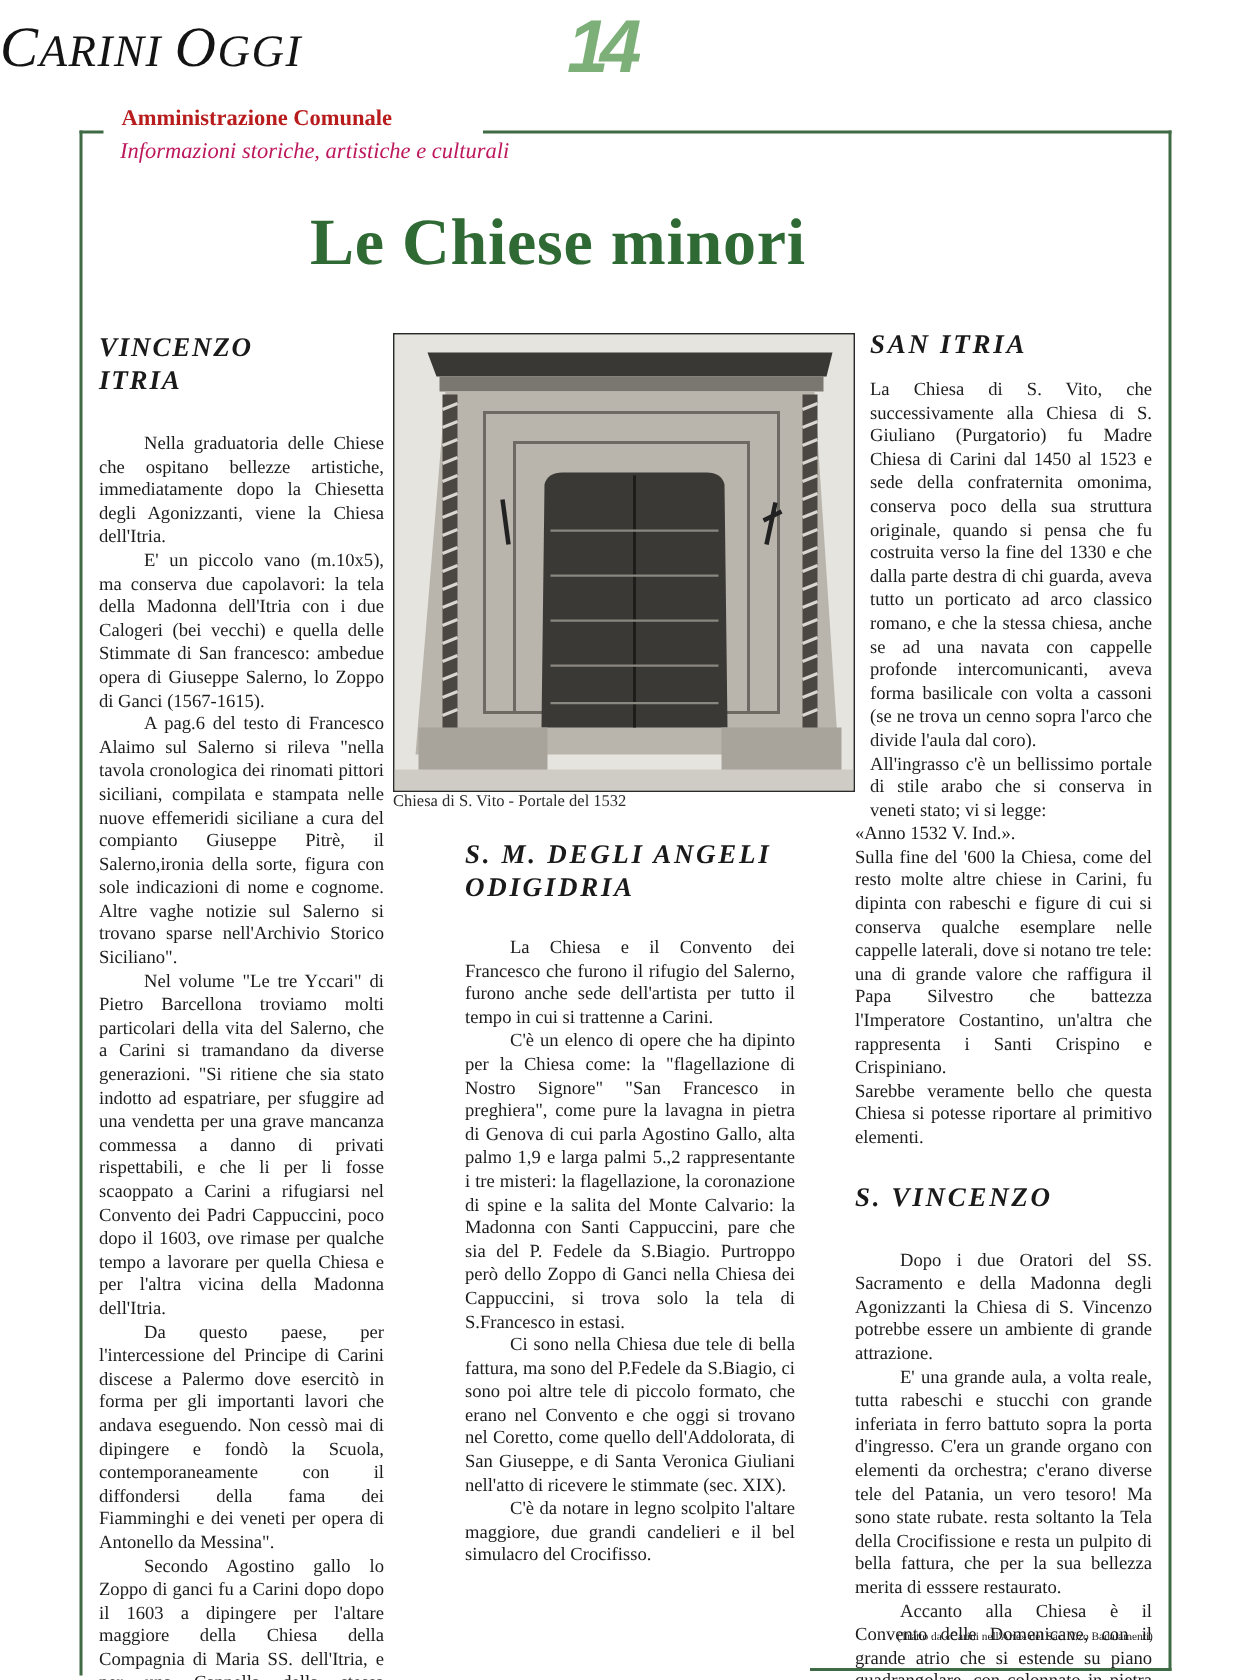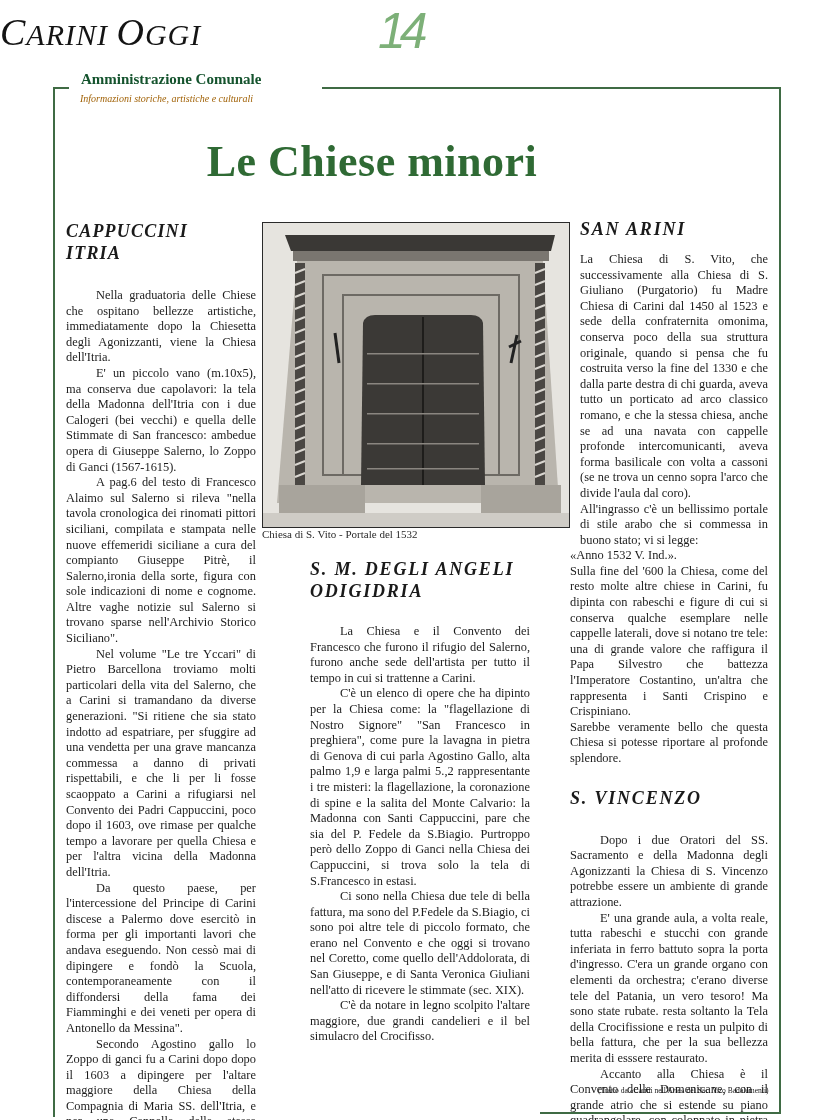--- a/index.html
+++ b/index.html
@@ -2,36 +2,36 @@
 <html><head>
 <meta charset="utf-8">
 <style>
   html, body { margin: 0; padding: 0; background: #ffffff; }
   body { width: 830px; height: 1120px; position: relative; overflow: hidden;
          font-family: "Liberation Serif", "DejaVu Serif", serif; color: #1c1c1c; }
 
   
   .masthead { position: absolute; left: 0; top: 6px; width: 830px; height: 52px; text-align: center; }
   .mast-num { position: absolute; left: 378px; top: 0px; font-family: "Liberation Sans", sans-serif;
-              font-size: 50px; font-style: italic; font-weight: normal; color: #6fa86a; letter-spacing: -6px;
+              font-size: 50px; font-style: italic; font-weight: bold; color: #6fa86a; letter-spacing: -6px;
               line-height: 50px; opacity: 0.9; }
   .mast-title { position: absolute; left: 0; top: 8px; width: 830px; text-align: left;
                 font-family: "Liberation Serif", serif; font-style: italic; font-size: 30px; color: #141414;
                 letter-spacing: 1px; line-height: 36px; }
   .mast-title .big { font-size: 38px; }
 
   
   .frame-top-left { position: absolute; left: 53px; top: 87px; width: 16px; height: 0; border-top: 2px solid #3f6b44; }
   .frame-top-right { position: absolute; left: 322px; top: 87px; width: 459px; height: 0; border-top: 2px solid #3f6b44; }
   .frame-left { position: absolute; left: 53px; top: 87px; width: 0; height: 1030px; border-left: 2px solid #3f6b44; }
   .frame-right { position: absolute; left: 779px; top: 87px; width: 0; height: 1027px; border-left: 2px solid #3f6b44; }
   .frame-bottom { position: absolute; left: 540px; top: 1112px; width: 241px; height: 0; border-top: 2px solid #3f6b44; }
 
-  .admin { position: absolute; left: 81px; top: 71px; font-size: 15px; font-weight: bold; color: #14532d; }
-  .info { position: absolute; left: 80px; top: 93px; font-size: 10px; font-style: italic; color: #a16207; }
+  .admin { position: absolute; left: 81px; top: 71px; font-size: 15px; font-weight: bold; color: #b91c1c; }
+  .info { position: absolute; left: 80px; top: 93px; font-size: 15px; font-style: italic; color: #be185d; }
 
   .page-title { position: absolute; left: 0; top: 136px; width: 744px; text-align: center;
                 font-size: 44px; font-weight: bold; color: #2f6a34; letter-spacing: 0.5px; }
 
   
   .col { position: absolute; font-size: 12.4px; line-height: 15.6px; text-align: justify; }
   .col p { margin: 0; text-indent: 30px; }
   .col p.noindent { text-indent: 0; }
   .section-head { font-family: "Liberation Serif", serif; font-weight: bold; font-style: italic;
                   font-size: 18px; line-height: 22px; letter-spacing: 1.2px; color: #1a1a1a; margin: 0; }
@@ -73,21 +73,21 @@
 <div class="frame-right"></div>
 <div class="frame-bottom"></div>
 
 <div class="admin">Amministrazione Comunale</div>
 <div class="info">Informazioni storiche, artistiche e culturali</div>
 
 <h1 class="page-title" style="margin:0;">Le Chiese minori</h1>
 
 <div class="col col-left">
   <h2 class="section-head">
-    <span>CAPPUCCINI</span><br>
+    <span>VINCENZO</span><br>
     <span>ITRIA</span>
   </h2>
   <p>Nella graduatoria delle Chiese che ospitano bellezze artistiche, immediatamente dopo la Chiesetta degli Agonizzanti, viene la Chiesa dell'Itria.</p>
   <p>E' un piccolo vano (m.10x5), ma conserva due capolavori: la tela della Madonna dell'Itria con i due Calogeri (bei vecchi) e quella delle Stimmate di San francesco: ambedue opera di Giuseppe Salerno, lo Zoppo di Ganci (1567-1615).</p>
   <p>A pag.6 del testo di Francesco Alaimo sul Salerno si rileva "nella tavola cronologica dei rinomati pittori siciliani, compilata e stampata nelle nuove effemeridi siciliane a cura del compianto Giuseppe Pitrè, il Salerno,ironia della sorte, figura con sole indicazioni di nome e cognome. Altre vaghe notizie sul Salerno si trovano sparse nell'Archivio Storico Siciliano".</p>
   <p>Nel volume "Le tre Yccari" di Pietro Barcellona troviamo molti particolari della vita del Salerno, che a Carini si tramandano da diverse generazioni. "Si ritiene che sia stato indotto ad espatriare, per sfuggire ad una vendetta per una grave mancanza commessa a danno di privati rispettabili, e che li per li fosse scaoppato a Carini a rifugiarsi nel Convento dei Padri Cappuccini, poco dopo il 1603, ove rimase per qualche tempo a lavorare per quella Chiesa e per l'altra vicina della Madonna dell'Itria.</p>
   <p>Da questo paese, per l'intercessione del Principe di Carini discese a Palermo dove esercitò in forma per gli importanti lavori che andava eseguendo. Non cessò mai di dipingere e fondò la Scuola, contemporaneamente con il diffondersi della fama dei Fiamminghi e dei veneti per opera di Antonello da Messina".</p>
   <p>Secondo Agostino gallo lo Zoppo di ganci fu a Carini dopo dopo il 1603 a dipingere per l'altare maggiore della Chiesa della Compagnia di Maria SS. dell'Itria, e per una Cappella della stessa Congregazione, eseguì il quadro di San Francesco d' Assisi  con le stimmate, sostenuto da due Angeli.</p>
 
 </div>
@@ -172,26 +172,26 @@
     <span>S. M. DEGLI ANGELI</span><br>
     <span>ODIGIDRIA</span>
   </h2>
   <p>La Chiesa e il Convento dei Francesco che furono il rifugio del Salerno, furono anche sede dell'artista per tutto il tempo in cui si trattenne a Carini.</p>
   <p>C'è un elenco di opere che ha dipinto per la Chiesa come: la "flagellazione di Nostro Signore" "San Francesco in preghiera", come pure la lavagna in pietra di Genova di cui parla Agostino Gallo, alta palmo 1,9 e larga palmi 5.,2 rappresentante i tre misteri: la flagellazione, la coronazione di spine e la salita del Monte Calvario: la Madonna con Santi Cappuccini, pare che sia del P. Fedele da S.Biagio. Purtroppo però dello Zoppo di Ganci nella Chiesa dei Cappuccini, si trova solo la tela di S.Francesco in estasi.</p>
   <p>Ci sono nella Chiesa due tele di bella fattura, ma sono del P.Fedele da S.Biagio, ci sono poi altre tele di piccolo formato, che erano nel Convento e che oggi si trovano nel Coretto, come quello dell'Addolorata, di San Giuseppe, e di Santa Veronica Giuliani nell'atto di ricevere le stimmate (sec. XIX).</p>
   <p>C'è da notare in legno scolpito l'altare maggiore, due grandi candelieri e il bel simulacro del Crocifisso.</p>
 </div>
 
 <div class="col col-right">
-  <h2 class="section-head">SAN  ARINI</h2>
+  <h2 class="section-head">SAN  ITRIA</h2>
   <p class="noindent">La Chiesa di S. Vito, che successivamente alla Chiesa di S. Giuliano (Purgatorio) fu Madre Chiesa di Carini dal 1450 al 1523 e sede della confraternita omonima, conserva poco della sua struttura originale, quando si pensa che fu costruita verso la fine del 1330 e che dalla parte destra di chi guarda, aveva tutto un porticato ad arco classico romano, e che la stessa chiesa, anche se ad una navata con cappelle profonde intercomunicanti, aveva forma basilicale con volta a cassoni (se ne trova un cenno sopra l'arco che divide l'aula dal coro).</p>
-  <p class="noindent">All'ingrasso c'è un bellissimo portale di stile arabo che si commessa in buono stato; vi si legge:</p>
+  <p class="noindent">All'ingrasso c'è un bellissimo portale di stile arabo che si conserva in veneti stato; vi si legge:</p>
   <p class="quote-line">«Anno 1532 V. Ind.».</p>
   <p class="ext">Sulla fine del '600 la Chiesa, come del resto molte altre chiese in Carini, fu dipinta con rabeschi e figure di cui si conserva qualche esemplare nelle cappelle laterali, dove si notano tre tele: una di grande valore che raffigura il Papa Silvestro che battezza l'Imperatore Costantino, un'altra che rappresenta i Santi Crispino e Crispiniano.</p>
-  <p class="ext">Sarebbe veramente bello che questa Chiesa si potesse riportare al profonde splendore.</p>
+  <p class="ext">Sarebbe veramente bello che questa Chiesa si potesse riportare al primitivo elementi.</p>
 
   <h2 class="section-head sv2" style="margin-left:-10px;">S. VINCENZO</h2>
   <p class="ext-ind">Dopo i due Oratori del SS. Sacramento e della Madonna degli Agonizzanti la Chiesa di S. Vincenzo potrebbe essere un ambiente di grande attrazione.</p>
   <p class="ext-ind">E' una grande aula, a volta reale, tutta rabeschi e stucchi con grande inferiata in ferro battuto sopra la porta d'ingresso. C'era un grande organo con elementi da orchestra; c'erano diverse tele del Patania, un vero tesoro! Ma sono state rubate. resta soltanto la Tela della Crocifissione e resta un pulpito di bella fattura, che per la sua bellezza merita di esssere restaurato.</p>
   <p class="ext-ind">Accanto alla Chiesa è il Convento delle Domenicane, con il grande atrio che si estende su piano quadrangolare, con colonnato in pietra dura tufacea, oggi adibito a Scuole Elementari. Sia la Chiesa che il convento risalgono alla fine del Sec.XVI.</p>
 </div>
 
 <div class="credit">(Tratto da «Carini nell'Arte» del Sac. V.zo Badalamenti)</div>
 
 </body></html>

